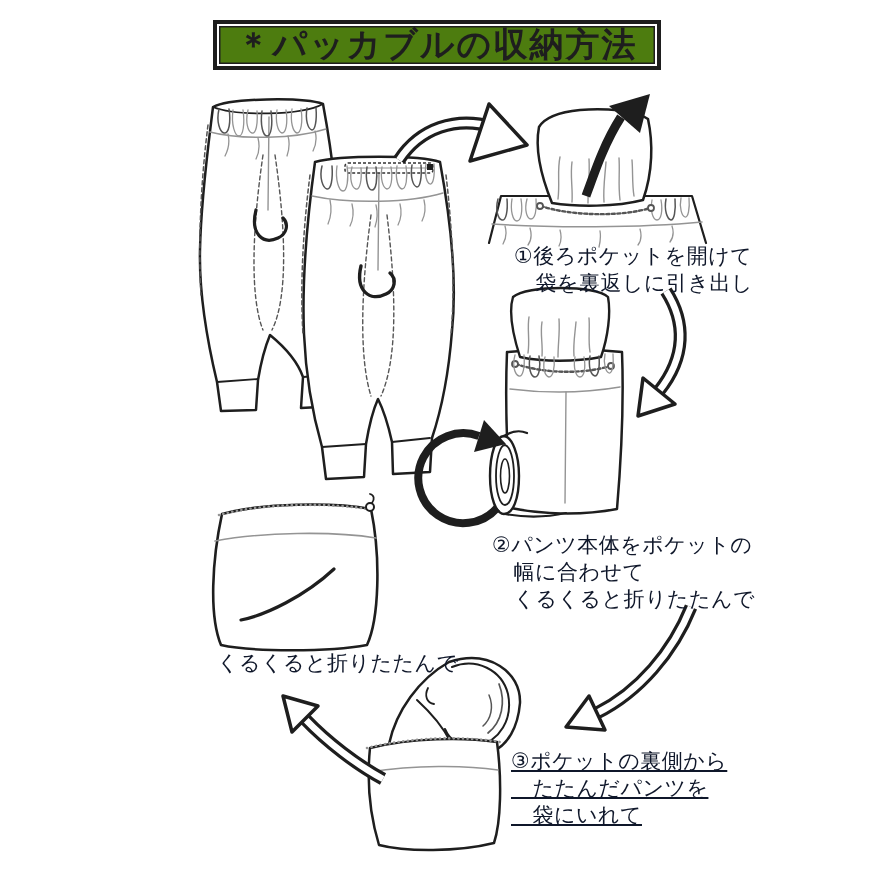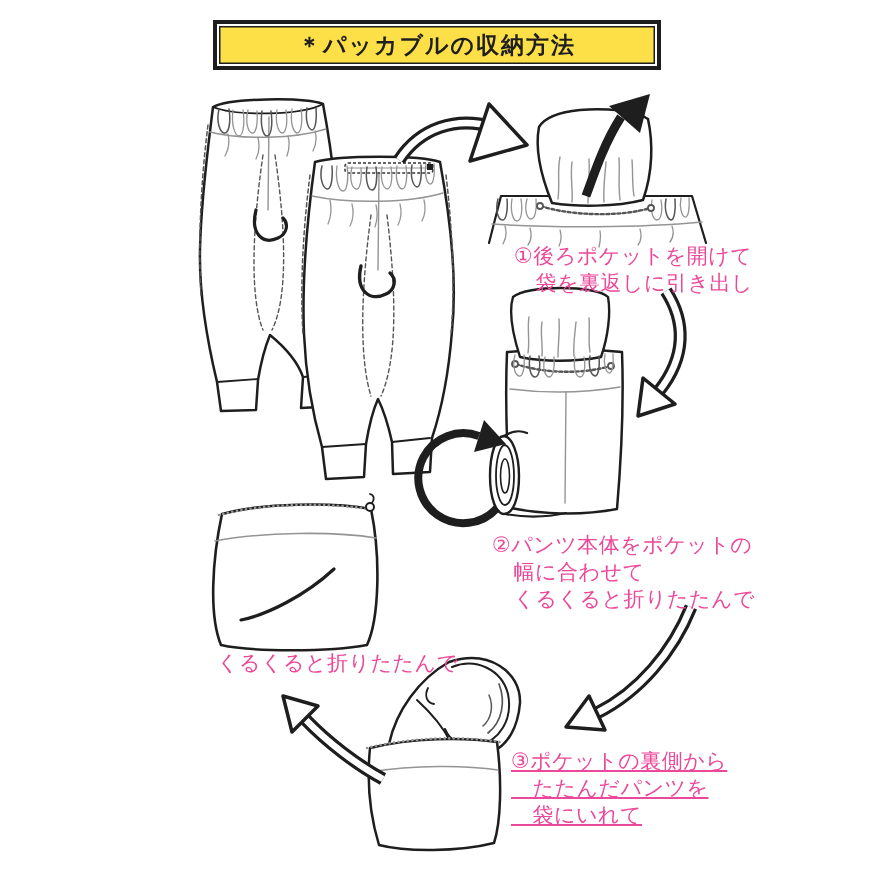--- a/index.html
+++ b/index.html
@@ -4,25 +4,25 @@
 <style>
   html,body{margin:0;padding:0;}
   body{background:#ffffff;font-family:"Liberation Sans","DejaVu Sans",sans-serif;}
   .canvas{position:relative;width:870px;height:870px;background:#ffffff;overflow:hidden;}
   .art{position:absolute;left:0;top:0;width:870px;height:870px;}
   .title-box{
     position:absolute;left:213px;top:20px;width:448px;height:50px;
     box-sizing:border-box;border:4px solid #1e1e1e;
     box-shadow:inset 0 0 0 2px #ffffff, inset 0 0 0 3.5px #1e1e1e;
     display:flex;align-items:center;justify-content:center;
-    font-size:23px;font-weight:bold;letter-spacing:2px;color:#1e1e1e;
-    background:#fde047;z-index:3;
+    font-size:34px;font-weight:bold;letter-spacing:2px;color:#1e1e1e;
+    background:#4d7c0f;z-index:3;
   }
   .caption{
-    position:absolute;color:#ec4899;font-size:21px;line-height:27px;
+    position:absolute;color:#0f172a;font-size:21px;line-height:27px;
     white-space:pre-line;letter-spacing:0.5px;font-weight:500;z-index:3;
   }
   .cap1{left:514px;top:242px;}
   .cap2{left:492px;top:531px;}
   .cap3{left:511px;top:747px;text-decoration:underline;}
   .cap4{left:217px;top:649px;}
   svg .ink{stroke:#1e1e1e;fill:none;stroke-linecap:round;stroke-linejoin:round;}
   svg .fillw{fill:#ffffff;stroke:#1e1e1e;stroke-linejoin:round;}
   svg .gray{stroke:#949494;fill:none;stroke-linecap:round;}
   svg .mid{stroke:#555555;fill:none;stroke-linecap:round;}

